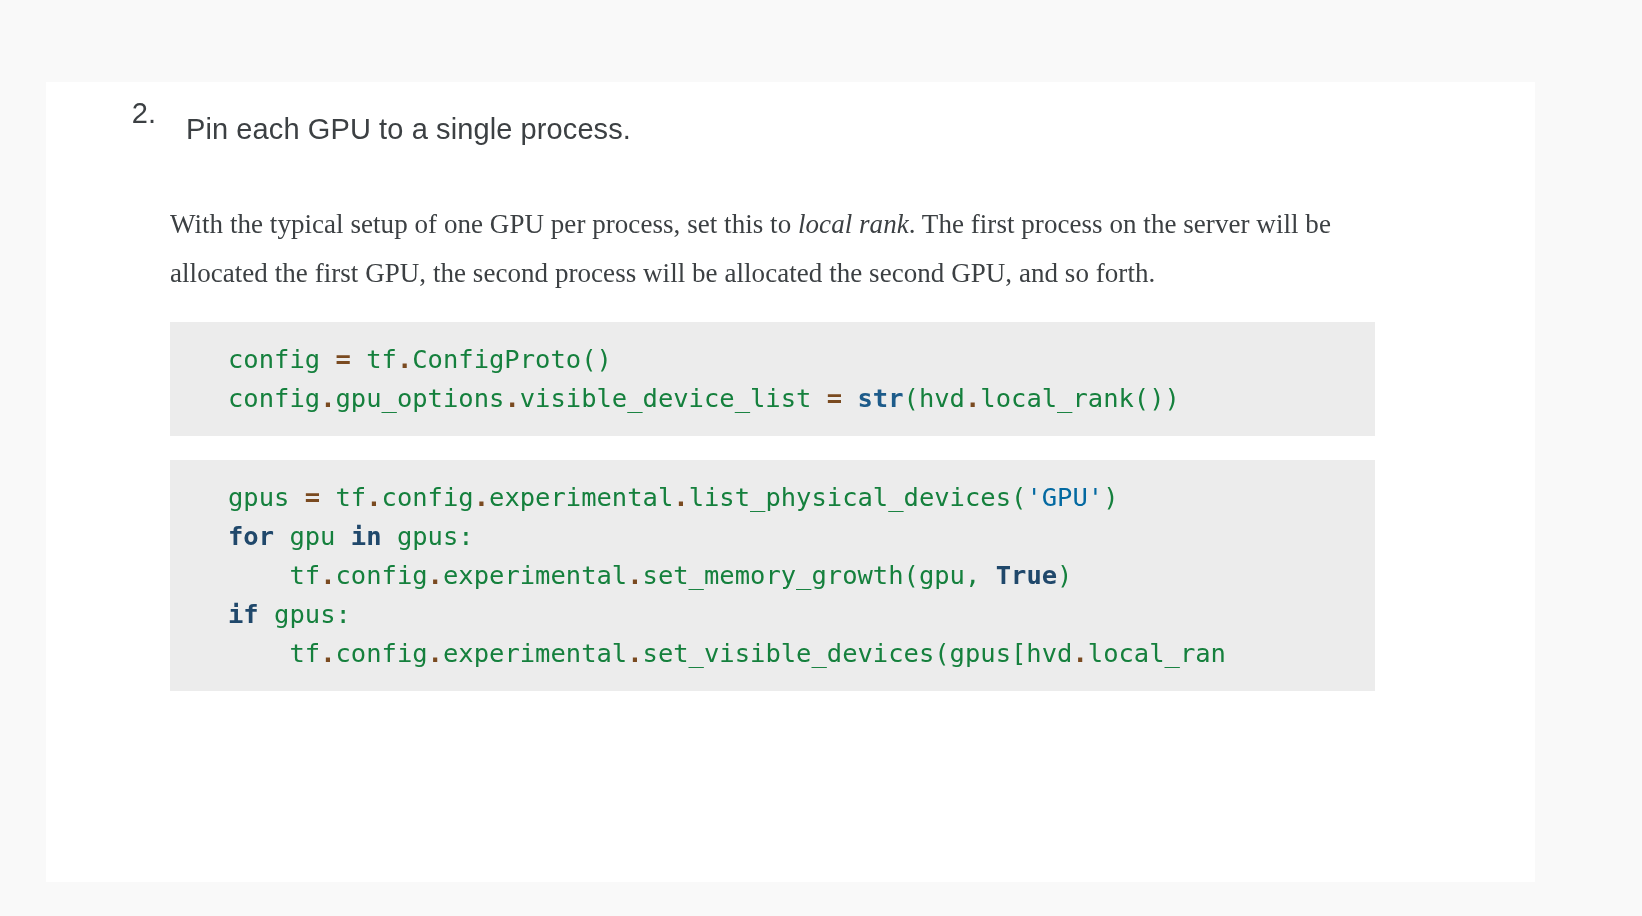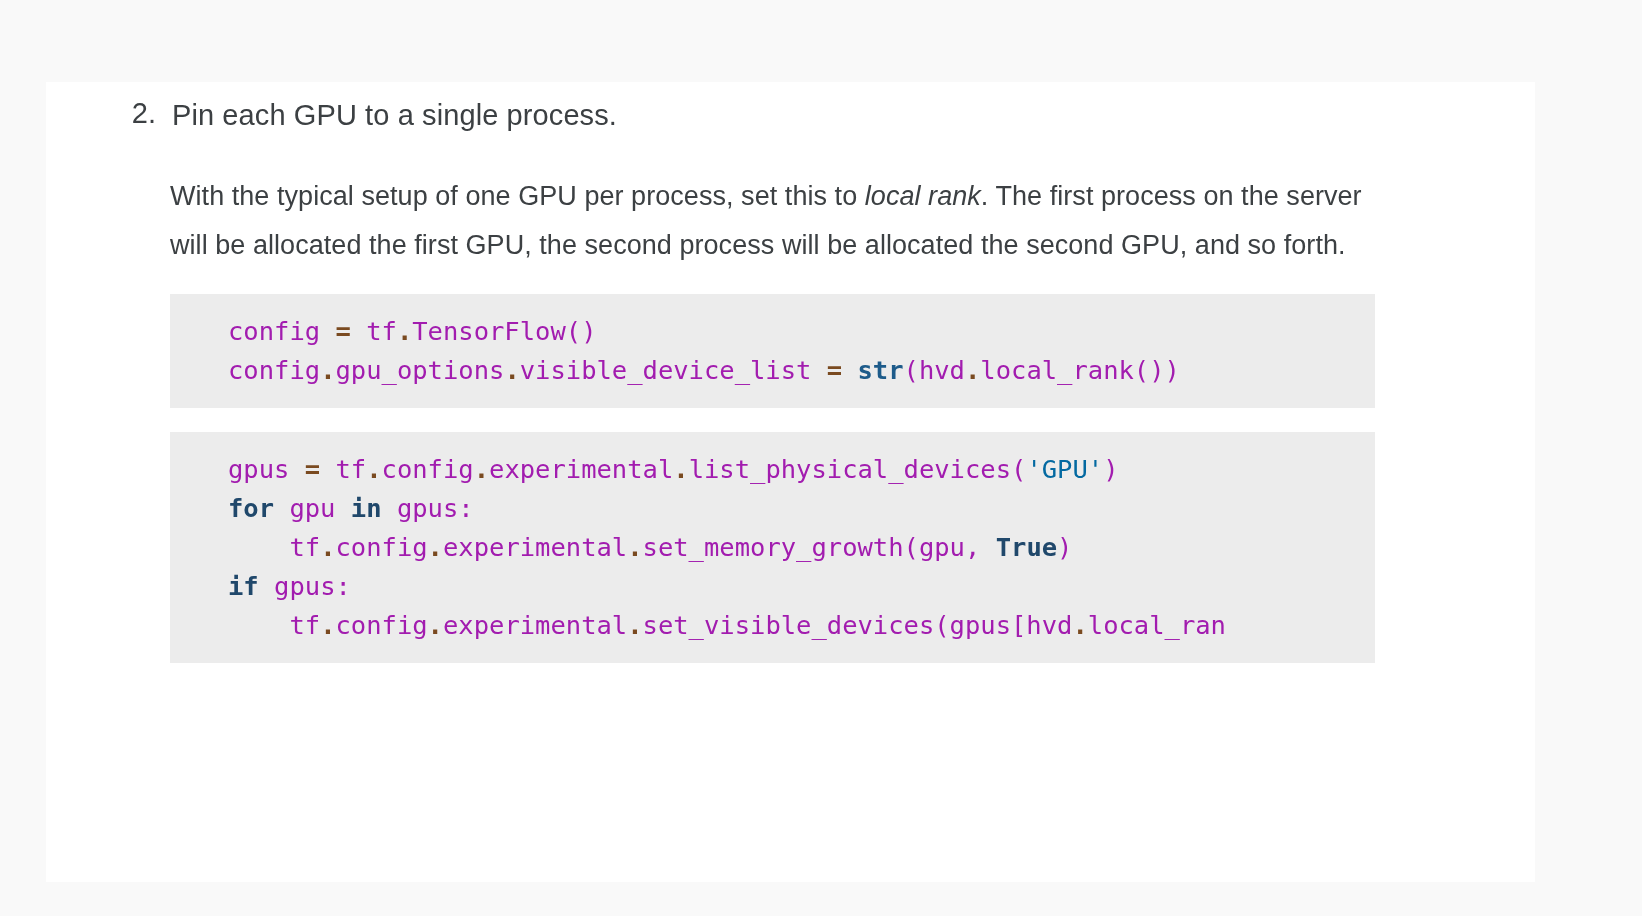--- a/index.html
+++ b/index.html
@@ -45,32 +45,33 @@
     text-align: right;
     font-size: 29px;
     line-height: 42px;
     color: #3c4043;
     font-family: "Liberation Sans", sans-serif;
   }
   .item-heading {
     font-size: 29px;
     line-height: 42px;
     color: #3c4043;
-    margin: 2px;
+    margin: 16px;
     font-weight: 400;
     letter-spacing: 0.1px;
   }
   .paragraph {
     font-size: 27px;
     line-height: 49px;
     color: #3c4043;
     margin: 0;
     padding-top: 34px;
     max-width: 1215px;
     letter-spacing: 0.05px;
+    font-family: Liberation Serif, serif;
   }
   .paragraph em {
     font-style: italic;
   }
   .label-line {
     font-size: 27px;
     line-height: 40px;
     color: #3c4043;
     margin: 0;
     padding-top: 38px;
@@ -112,40 +113,40 @@
   }
   .tok-kw {
     color: #20486b;
     font-weight: 700;
   }
   .tok-str {
     color: #0369a1;
     font-weight: 400;
   }
   .tok-plain {
-    color: #a21caf;
+    color: #15803d;
   }
 </style>
 </head>
 <body>
 
 <div class="page-canvas">
   <div class="content-card">
     <div class="article-body">
 
       <div class="list-item">
         <div class="list-marker">2.</div>
 
         <h2 class="item-heading">Pin each GPU to a single process.</h2>
 
         <p class="paragraph"><span>With the typical setup of one GPU per process, set this to </span><em>local rank</em><span>. The first process on the server will be allocated the first GPU, the second process will be allocated the second GPU, and so forth.</span></p>
 
 
         <div class="code-block">
-            <div class="code-line"><span class="tok-plain">config </span><span class="tok-op">=</span><span class="tok-plain"> tf</span><span class="tok-dot">.</span><span class="tok-plain">TensorFlow()</span></div>
+            <div class="code-line"><span class="tok-plain">config </span><span class="tok-op">=</span><span class="tok-plain"> tf</span><span class="tok-dot">.</span><span class="tok-plain">ConfigProto()</span></div>
             <div class="code-line"><span class="tok-plain">config</span><span class="tok-dot">.</span><span class="tok-plain">gpu_options</span><span class="tok-dot">.</span><span class="tok-plain">visible_device_list </span><span class="tok-op">=</span><span class="tok-plain"> </span><span class="tok-builtin">str</span><span class="tok-plain">(hvd</span><span class="tok-dot">.</span><span class="tok-plain">local_rank())</span></div>
           </div>
 
 
         <div class="code-block">
             <div class="code-line"><span class="tok-plain">gpus </span><span class="tok-op">=</span><span class="tok-plain"> tf</span><span class="tok-dot">.</span><span class="tok-plain">config</span><span class="tok-dot">.</span><span class="tok-plain">experimental</span><span class="tok-dot">.</span><span class="tok-plain">list_physical_devices(</span><span class="tok-str">'GPU'</span><span class="tok-plain">)</span></div>
             <div class="code-line"><span class="tok-kw">for</span><span class="tok-plain"> gpu </span><span class="tok-kw">in</span><span class="tok-plain"> gpus:</span></div>
             <div class="code-line"><span class="tok-plain">    tf</span><span class="tok-dot">.</span><span class="tok-plain">config</span><span class="tok-dot">.</span><span class="tok-plain">experimental</span><span class="tok-dot">.</span><span class="tok-plain">set_memory_growth(gpu, </span><span class="tok-kw">True</span><span class="tok-plain">)</span></div>
             <div class="code-line"><span class="tok-kw">if</span><span class="tok-plain"> gpus:</span></div>
             <div class="code-line"><span class="tok-plain">    tf</span><span class="tok-dot">.</span><span class="tok-plain">config</span><span class="tok-dot">.</span><span class="tok-plain">experimental</span><span class="tok-dot">.</span><span class="tok-plain">set_visible_devices(gpus[hvd</span><span class="tok-dot">.</span><span class="tok-plain">local_ran</span></div>

